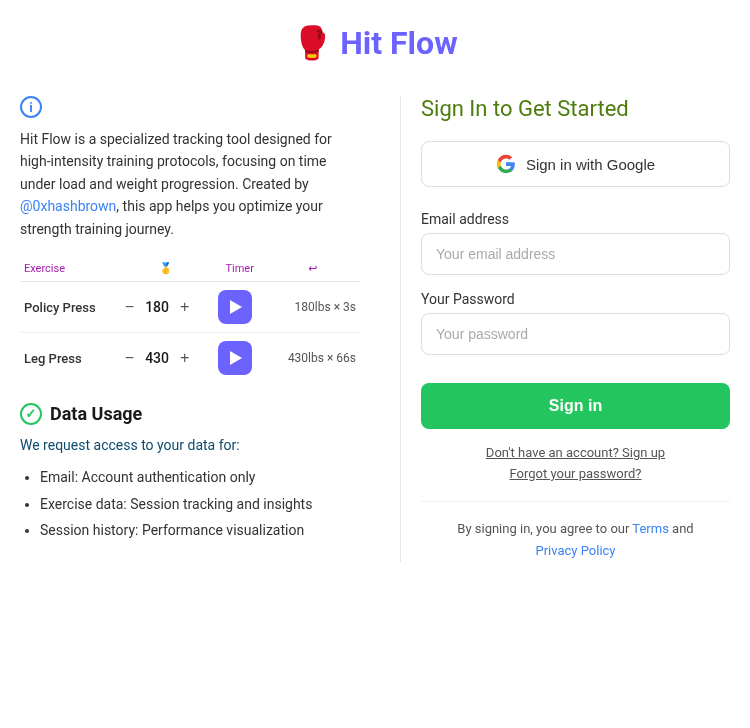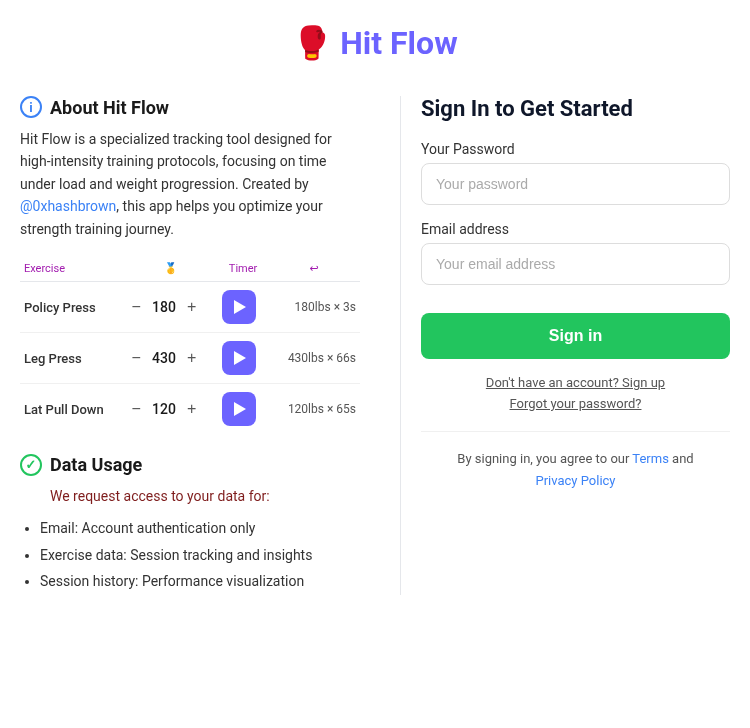--- a/index.html
+++ b/index.html
@@ -179,42 +179,41 @@
       display: flex;
       align-items: center;
       justify-content: center;
       color: #22c55e;
       font-size: 13px;
       font-weight: 700;
       flex-shrink: 0;
     }
     .data-desc {
       font-size: 14px;
-      color: #7f1d1d;
+      color: #0c4a6e;
       margin-bottom: 8px;
       line-height: 1.5;
-      margin-left: 30px;
     }
     .data-list {
       list-style: disc;
       padding-left: 20px;
       font-size: 14px;
       color: #333;
       line-height: 1.9;
     }
 
     
     .right-panel {
       flex: 1;
       padding-left: 10px;
     }
     .signin-title {
       font-size: 22px;
-      font-weight: 700;
-      color: #0f172a;
+      font-weight: 400;
+      color: #4d7c0f;
       margin-bottom: 20px;
     }
 
     
     .google-btn {
       display: flex;
       align-items: center;
       justify-content: center;
       gap: 10px;
       width: 100%;
@@ -313,21 +312,20 @@
     <span class="header-name">Hit Flow</span>
   </div>
 </header>
 
 <div class="main-layout">
 
   <div class="left-panel">
 
     <div class="section-heading">
       <div class="info-icon">i</div>
-      <span>About Hit Flow</span>
     </div>
     <p class="about-text">
       <span>Hit Flow is a specialized tracking tool designed for high-intensity training protocols, focusing on time under load and weight progression. Created by </span><a href="#">@0xhashbrown</a><span>, this app helps you optimize your strength training journey.</span>
     </p>
 
 
     <table class="exercise-table">
       <thead>
         <tr>
           <th>Exercise</th>
@@ -370,40 +368,20 @@
       </td>
       <td style="text-align:center;">
         <button class="play-btn">
           <div class="play-icon"></div>
         </button>
       </td>
       <td>
         <div class="exercise-stats">430lbs × 66s</div>
       </td>
     </tr>
-          <tr>
-      <td>
-        <span class="exercise-name">Lat Pull Down</span>
-      </td>
-      <td>
-        <div class="counter-cell">
-          <button class="counter-btn">−</button>
-          <span class="counter-val">120</span>
-          <button class="counter-btn">+</button>
-        </div>
-      </td>
-      <td style="text-align:center;">
-        <button class="play-btn">
-          <div class="play-icon"></div>
-        </button>
-      </td>
-      <td>
-        <div class="exercise-stats">120lbs × 65s</div>
-      </td>
-    </tr>
         </tbody>
     </table>
 
     <div class="data-section">
       <div class="section-heading">
         <div class="check-icon">✓</div>
         <span>Data Usage</span>
       </div>
       <p class="data-desc">We request access to your data for:</p>
       <ul class="data-list" id="data-list">
@@ -413,34 +391,43 @@
         </ul>
     </div>
   </div>
 
   <div class="divider"></div>
 
   <div class="right-panel">
     <div class="signin-title">Sign In to Get Started</div>
 
     
+    <button class="google-btn">
+      <svg class="google-logo" viewBox="0 0 24 24">
+        <path fill="#4285F4" d="M22.56 12.25c0-.78-.07-1.53-.2-2.25H12v4.26h5.92c-.26 1.37-1.04 2.53-2.21 3.31v2.77h3.57c2.08-1.92 3.28-4.74 3.28-8.09z"></path>
+        <path fill="#34A853" d="M12 23c2.97 0 5.46-.98 7.28-2.66l-3.57-2.77c-.98.66-2.23 1.06-3.71 1.06-2.86 0-5.29-1.93-6.16-4.53H2.18v2.84C3.99 20.53 7.7 23 12 23z"></path>
+        <path fill="#FBBC05" d="M5.84 14.09c-.22-.66-.35-1.36-.35-2.09s.13-1.43.35-2.09V7.07H2.18C1.43 8.55 1 10.22 1 12s.43 3.45 1.18 4.93l3.66-2.84z"></path>
+        <path fill="#EA4335" d="M12 5.38c1.62 0 3.06.56 4.21 1.64l3.15-3.15C17.45 2.09 14.97 1 12 1 7.7 1 3.99 3.47 2.18 7.07l3.66 2.84c.87-2.6 3.3-4.53 6.16-4.53z"></path>
+      </svg>
+      <span>Sign in with Google</span>
+    </button>
+
+    
+    <div class="field-group">
+      <label class="field-label">Email address</label>
+      <input class="field-input" type="email" placeholder="Your email address" style="">
+    </div>
 
     
     <div class="field-group">
       <label class="field-label">Your Password</label>
       <input class="field-input" type="password" placeholder="Your password" style="">
     </div>
 
     
-    <div class="field-group">
-      <label class="field-label">Email address</label>
-      <input class="field-input" type="email" placeholder="Your email address" style="">
-    </div>
-
-    
     <button class="signin-btn">Sign in</button>
 
     
     <div class="links-section">
       <span class="link-line">Don't have an account? Sign up</span>
       <span class="link-line">Forgot your password?</span>
     </div>
 
     
     <div class="terms-section">

